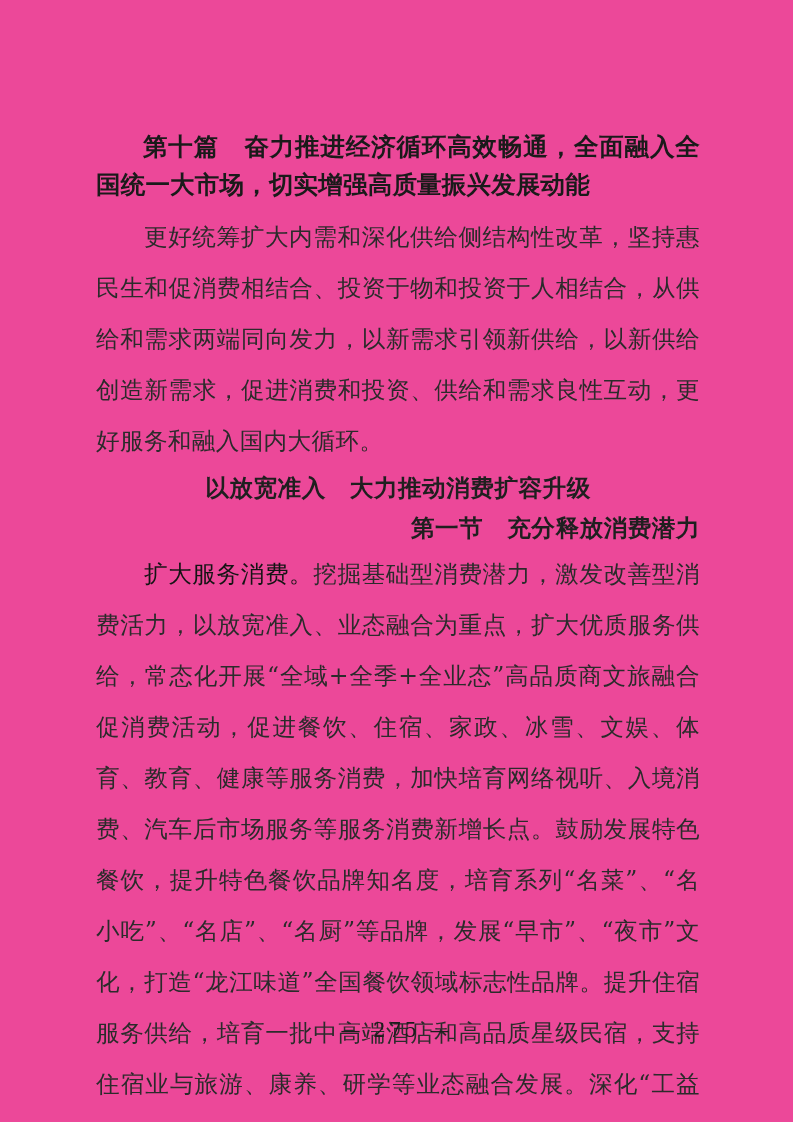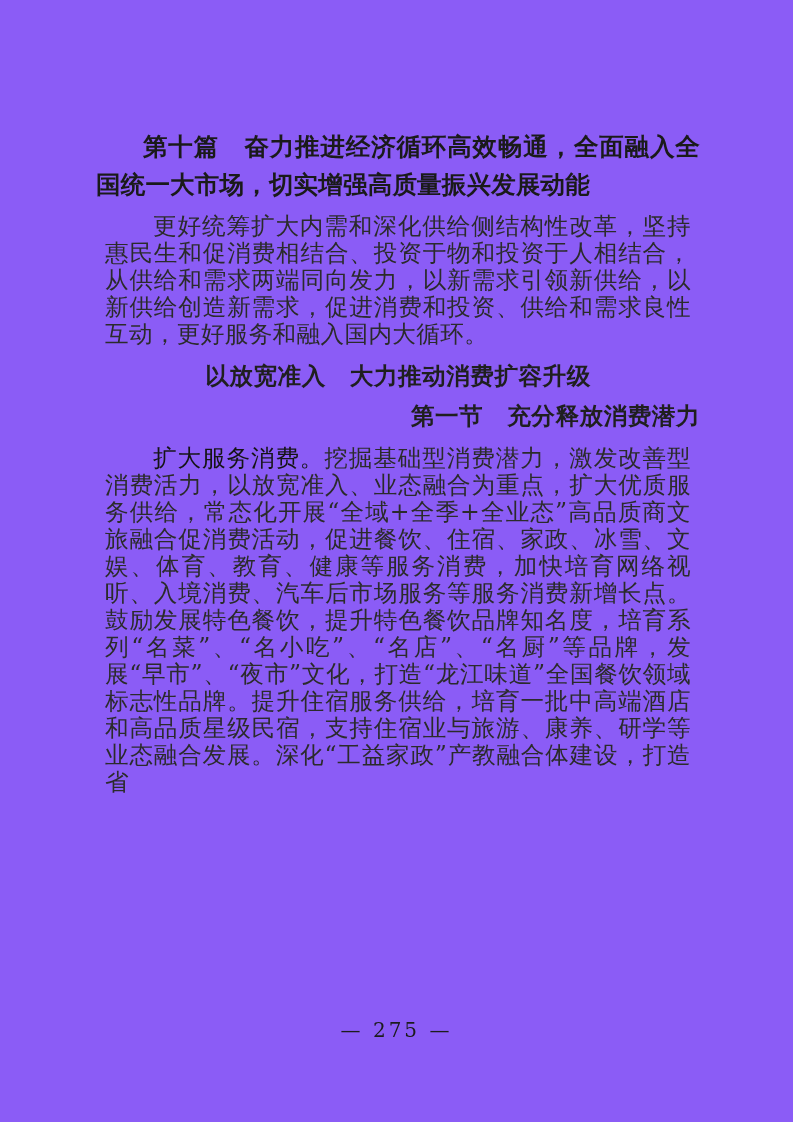--- a/index.html
+++ b/index.html
@@ -12,21 +12,21 @@
     background: #fefefe;
     font-family: "DejaVu Serif", serif;
     -webkit-font-smoothing: antialiased;
     position: relative;
     overflow: hidden;
   }
 
   .page {
     position: absolute;
     inset: 0;
-    background: #8b5cf6;
+    background: #ec4899;
   }
 
   
   .content {
     position: absolute;
     left: 96px;
     top: 128px;
     width: 604px;
   }
 
@@ -42,26 +42,26 @@
     letter-spacing: 0.2px;
     text-indent: 47px;
     margin: 0 0 8px 0;
     word-break: break-all;
   }
 
   
   .para {
     font-family: "DejaVu Serif", "Liberation Serif", serif;
     font-size: 23.6px;
-    line-height: 27px;
+    line-height: 51px;
     color: #2b2b2b;
     text-align: justify;
     text-align-last: left;
     text-indent: 48px;
-    margin: 9px;
+    margin: 0;
     word-break: break-all;
     letter-spacing: 0.35px;
   }
 
   
   .chapter-title {
     font-family: "DejaVu Serif", "Liberation Serif", serif;
     font-weight: 700;
     font-size: 23.6px;
     line-height: 38.3px;

